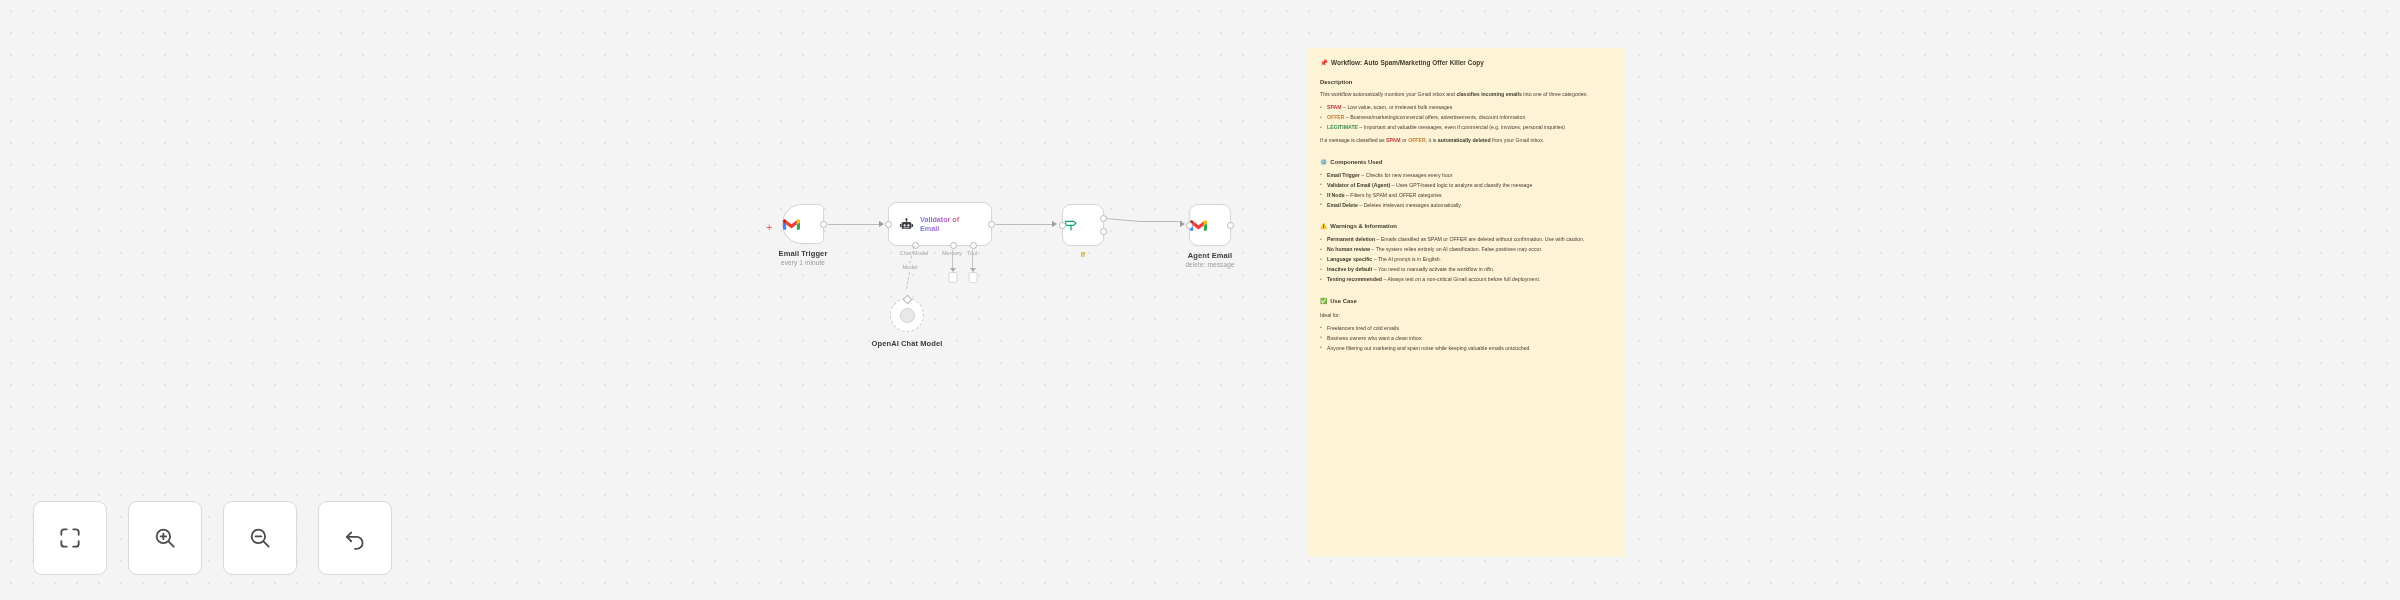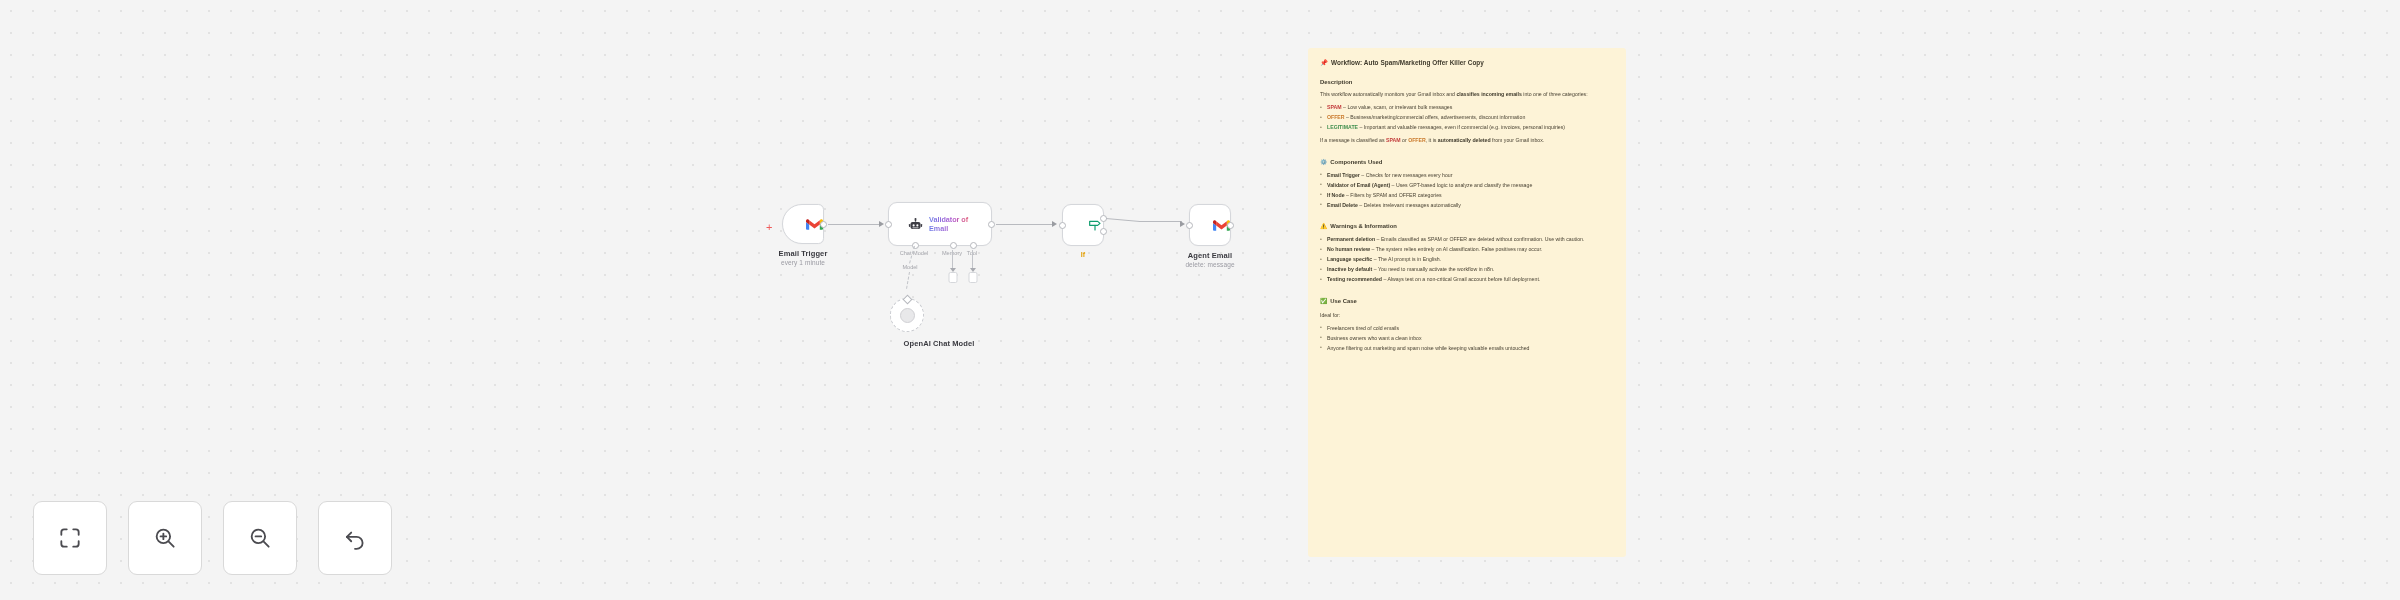--- a/index.html
+++ b/index.html
@@ -18,21 +18,21 @@
   }
 
   
   #canvas { position: absolute; inset: 0; }
 
   .node {
     position: absolute;
     background: #fff;
     border: 1px solid #d5d7db;
     border-radius: 9px;
-    display: flex; align-items: center; justify-content: flex-end;
+    display: flex; align-items: center; justify-content: flex-start;
     box-shadow: 0 0 0 0.5px rgba(0,0,0,.02);
   }
   .node.trigger {
     border-top-left-radius: 32px;
     border-bottom-left-radius: 32px;
   }
   .node-label {
     position: absolute;
     left: 50%; transform: translateX(-50%);
     top: calc(100% + 6px);
@@ -280,21 +280,21 @@
     <div class="down-arrow" style="left:952.5px; top:268px;"></div>
     <div class="mini-node" style="left:952.5px; top:272px;"></div>
 
     <div class="vline" style="left:972px; top:250px; height:19px;"></div>
     <div class="down-arrow" style="left:972.5px; top:268px;"></div>
     <div class="mini-node" style="left:972.5px; top:272px;"></div>
 
     <div class="sub-circle" style="left:890px; top:298px;">
       <span class="top-handle"></span>
       <span class="sub-circle-inner"></span>
-      <span class="node-label" style="top:calc(100% + 8px);margin-left:32px;">OpenAI Chat Model</span>
+      <span class="node-label" style="top:calc(100% + 8px);">OpenAI Chat Model</span>
     </div>
 
     <div class="conn" style="left:996px; top:224px; width:58px;"></div>
     <div class="arrow-head" style="left:1052px; top:220.8px;"></div>
 
     <div class="node" style="left:1062px; top:204px; width:42px; height:42px;">
       <svg class="if-icon" viewBox="0 0 24 24">
         <path d="M4 6.5h12l3.5 3-3.5 3H4z" fill="none" stroke="#0f9d6e" stroke-width="1.8" stroke-linejoin="round"></path>
         <path d="M12 12.5v7" stroke="#0f9d6e" stroke-width="1.8" stroke-linecap="round"></path>
       </svg>

